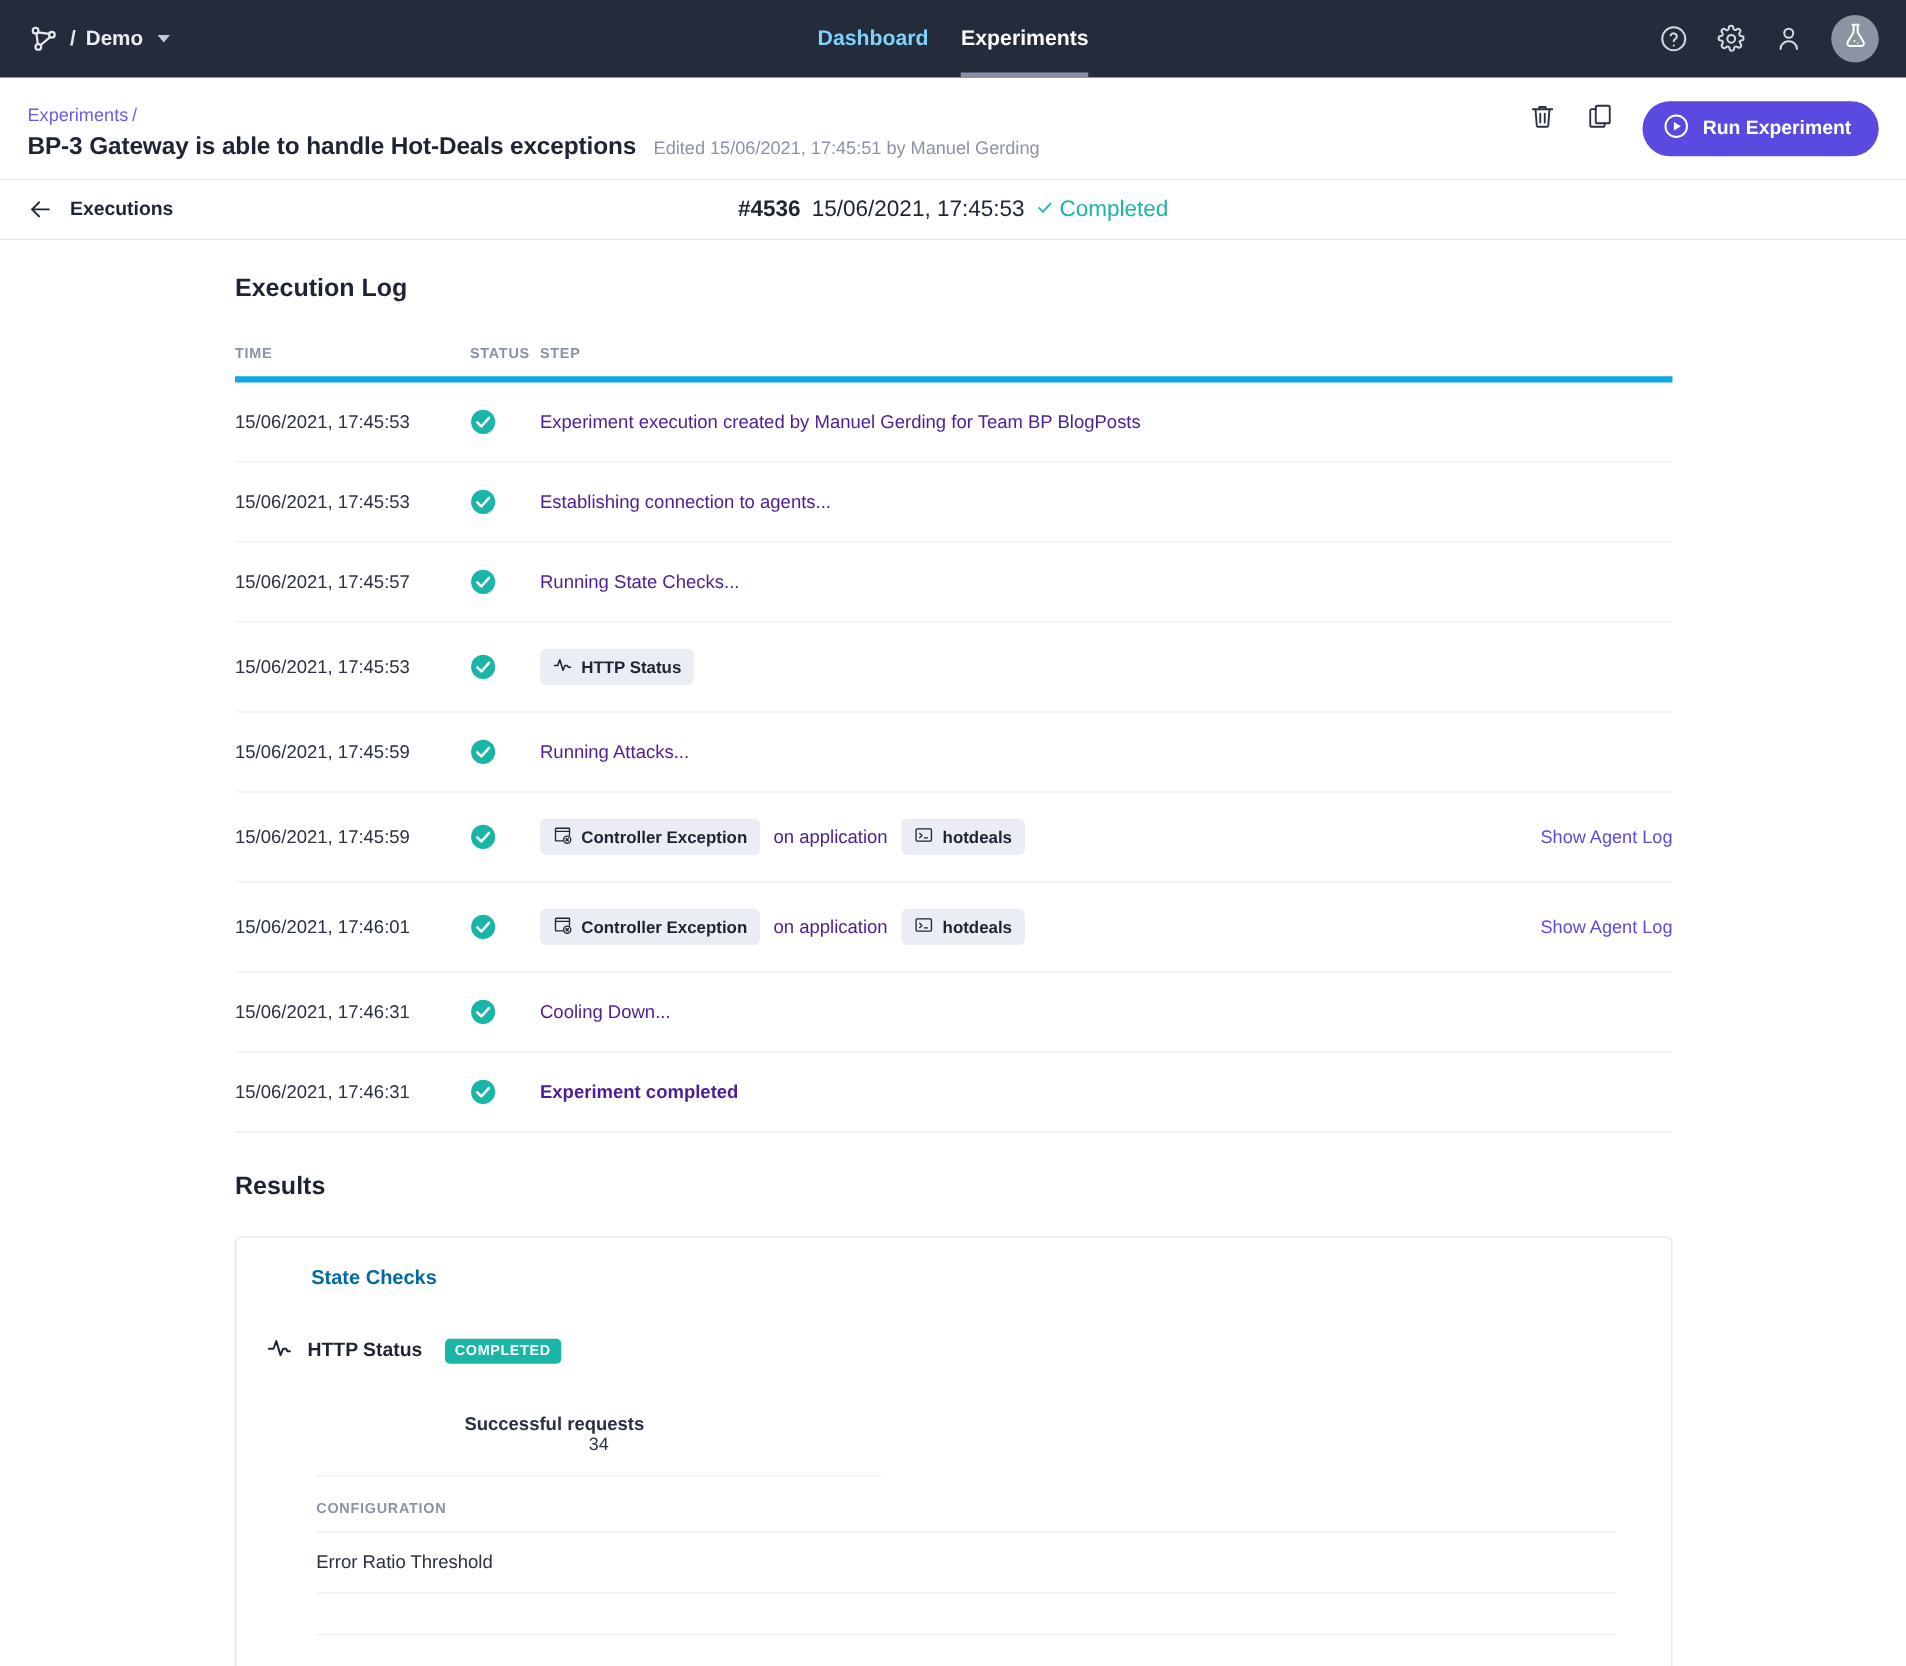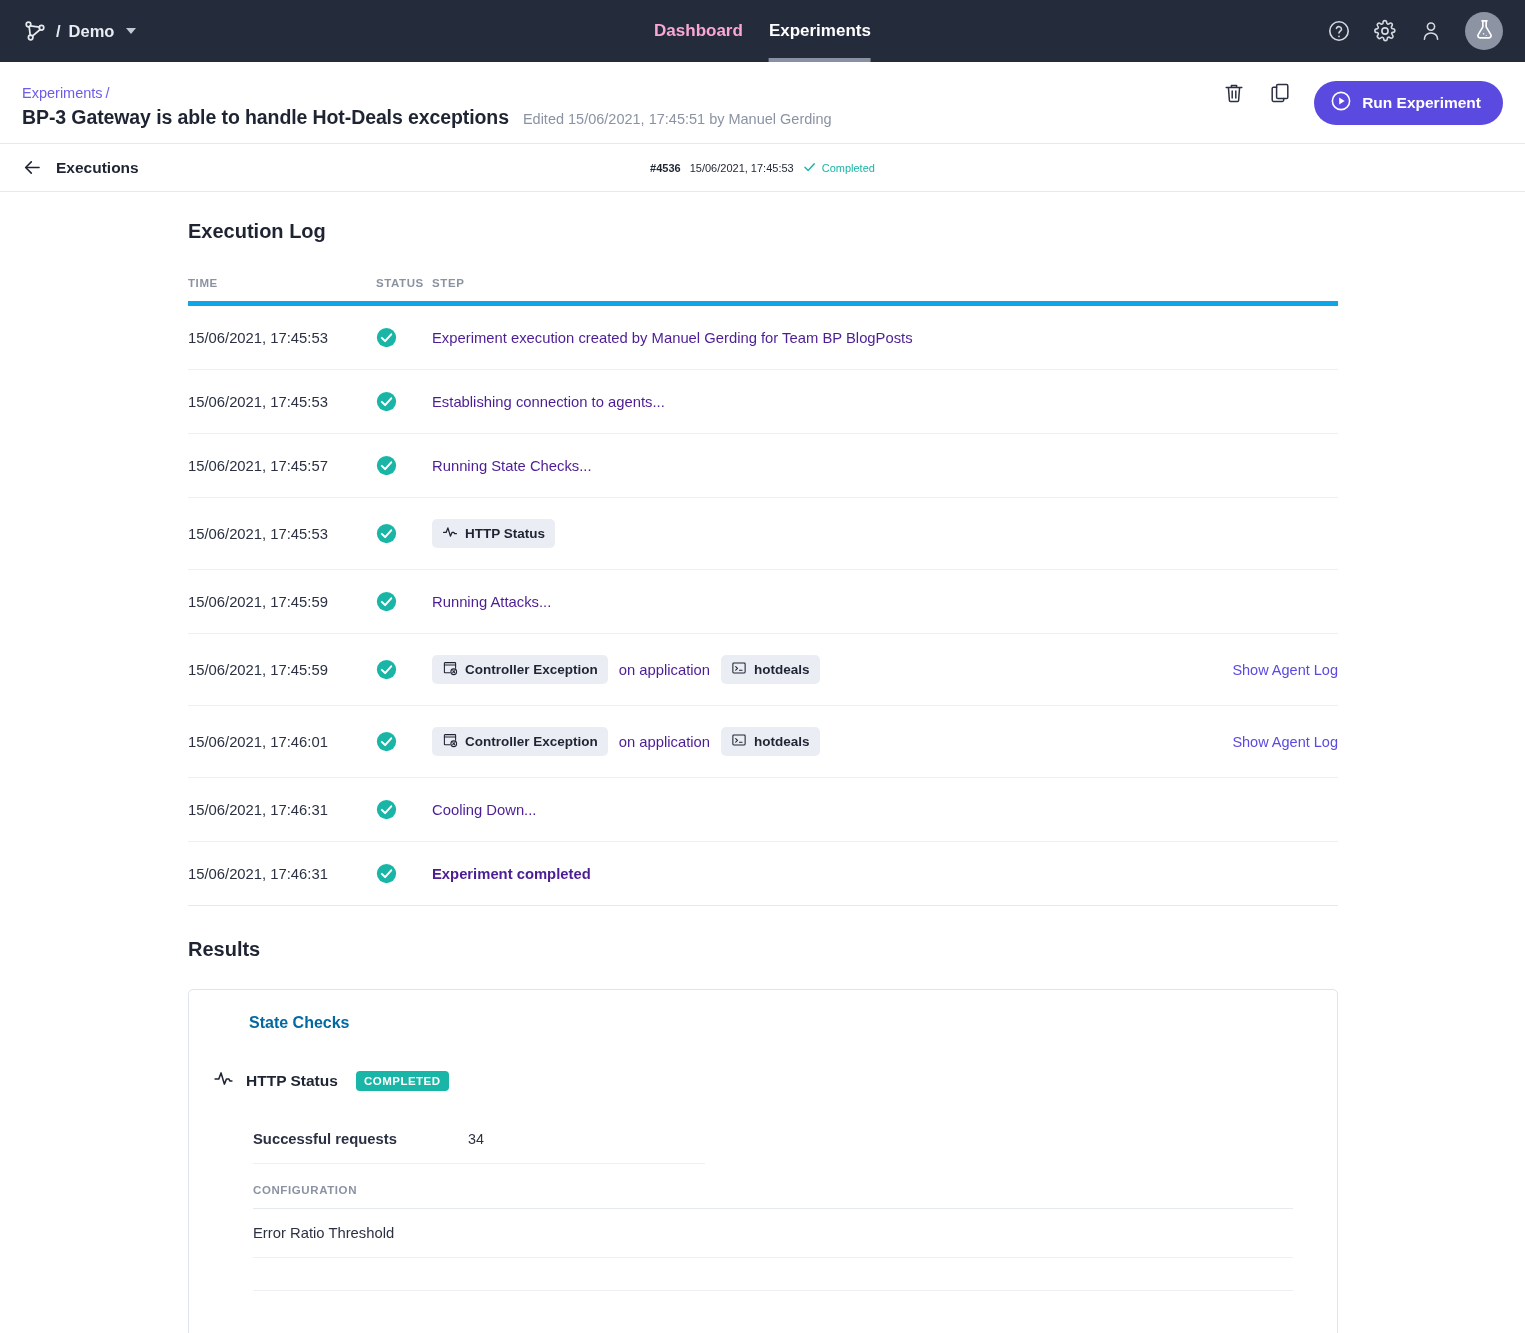--- a/index.html
+++ b/index.html
@@ -28,21 +28,21 @@
   .caret-down {
     width: 0; height: 0; margin-left: 4px;
     border-left: 5px solid transparent; border-right: 5px solid transparent;
     border-top: 6px solid #c3c9d4;
   }
   .nav-center {
     position: absolute; left: 50%; transform: translateX(-50%);
     display: flex; align-items: center; gap: 26px; height: 62px;
   }
   .nav-link {
-    color: #f9a8d4; font-size: 17px; font-weight: 700; line-height: 62px;
+    color: #7dd3fc; font-size: 17px; font-weight: 700; line-height: 62px;
     height: 62px; position: relative; cursor: pointer; white-space: nowrap;
   }
   .nav-link.active { color: #ffffff; }
   .nav-link.active::after {
     content: ""; position: absolute; left: 0; right: 0; bottom: 0;
     height: 4px; background: #8891a3;
   }
   .nav-right { margin-left: auto; display: flex; align-items: center; gap: 22px; }
   .nav-icon { width: 24px; height: 24px; color: #d4d9e2; cursor: pointer; display: block; }
   .avatar {
@@ -79,21 +79,21 @@
   
   .execbar {
     background: #ffffff; height: 48px; display: flex; align-items: center;
     position: relative; border-bottom: 1px solid #e6e9f0; padding: 0 22px;
   }
   .back-group { display: flex; align-items: center; gap: 13px; cursor: pointer; }
   .back-group svg { width: 21px; height: 21px; color: #1f2433; display:block; }
   .back-label { font-size: 15.5px; font-weight: 700; color: #1f2433; }
   .exec-center {
     position: absolute; left: 50%; transform: translateX(-50%);
-    display: flex; align-items: center; gap: 9px; font-size: 11px;
+    display: flex; align-items: center; gap: 9px; font-size: 18px;
   }
   .exec-id { font-weight: 700; color: #1f2433; }
   .exec-date { color: #1f2433; }
   .exec-status { color: #19b5a6; display: flex; align-items: center; gap: 5px; }
   .exec-status svg { width: 14px; height: 14px; }
 
   
   .content { background: #ffffff; padding: 0 0 0 0; }
   .inner { width: 1150px; margin-left: 188px; }
   .section-title { font-size: 20px; font-weight: 700; color: #1f2433; padding-top: 28px; }
@@ -133,21 +133,21 @@
   .card-h { font-size: 16px; font-weight: 700; color: #0369a1; margin-left: 36px; }
   .check-head { display: flex; align-items: center; gap: 12px; margin-top: 36px; }
   .check-head svg { width: 21px; height: 21px; color: #1f2433; }
   .check-name { font-size: 15.5px; font-weight: 700; color: #1f2433; }
   .badge-completed {
     background: #19b5a6; color: #ffffff; font-size: 11.5px; font-weight: 700;
     letter-spacing: 0.5px; padding: 4px 8px; border-radius: 4px; margin-left: 6px;
   }
   .kv-wrap { margin-left: 40px; margin-top: 22px; }
   .kv-row { display: flex; align-items: center; padding: 16px 0; }
-  .kv-row.short { border-bottom: 1px solid #eceff4; width: 452px; }
+  .kv-row.short { border-bottom: 1px solid #eceff4; width: 452px; flex-direction: column; }
   .kv-row.full  { border-bottom: 1px solid #eceff4; width: 1040px; }
   .kv-key { width: 215px; font-size: 14.8px; color: #2b3142; }
   .kv-key.bold { font-weight: 700; }
   .kv-val { font-size: 14.3px; color: #2b3142; }
   .kv-val.indent { margin-left: 100px; }
   .conf-label {
     font-size: 11.5px; font-weight: 700; letter-spacing: 0.6px; color: #8b93a3;
     padding: 20px 0 12px 0; border-bottom: 1px solid #e6e9f0; width: 1040px;
   }
 </style>

